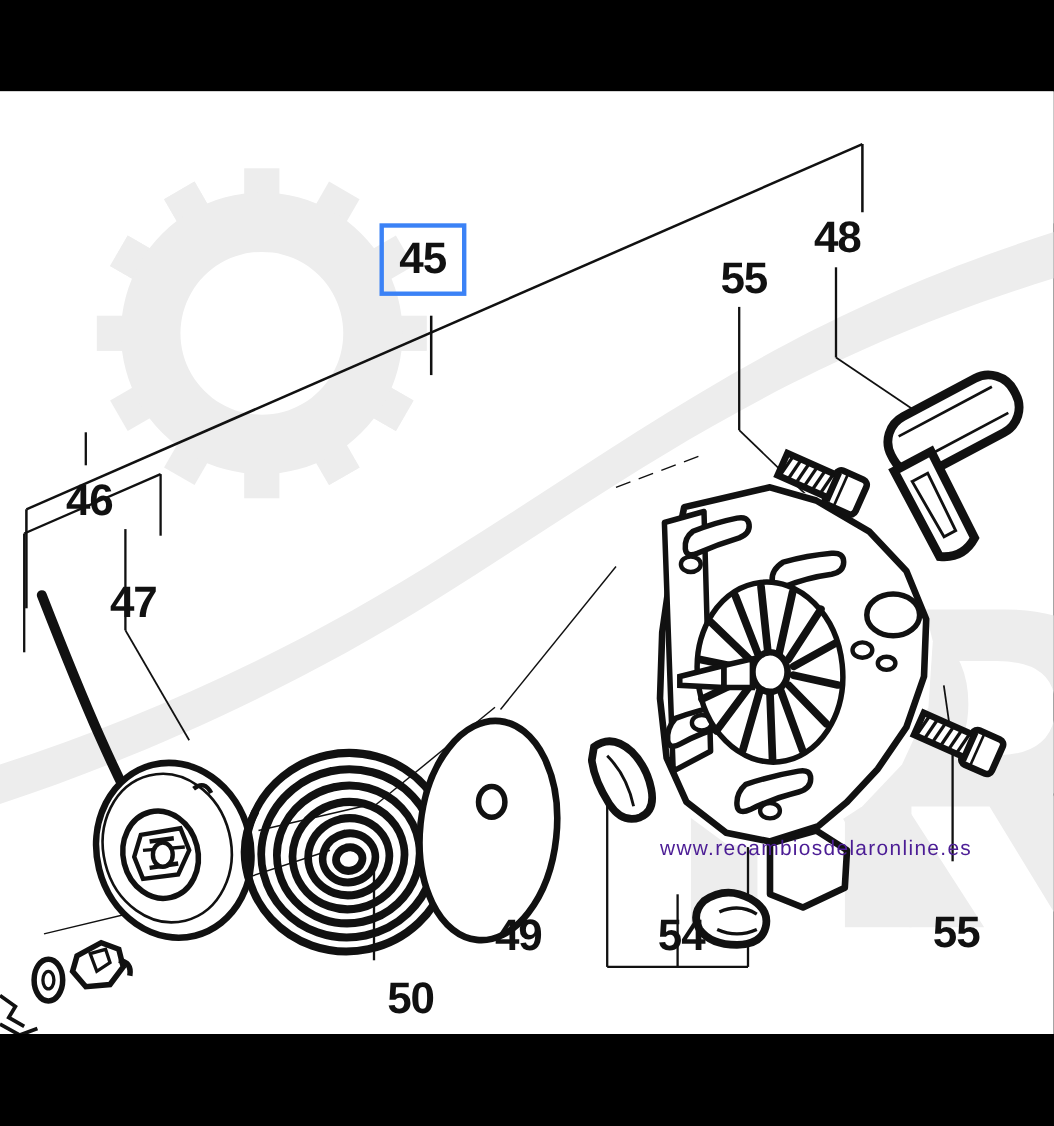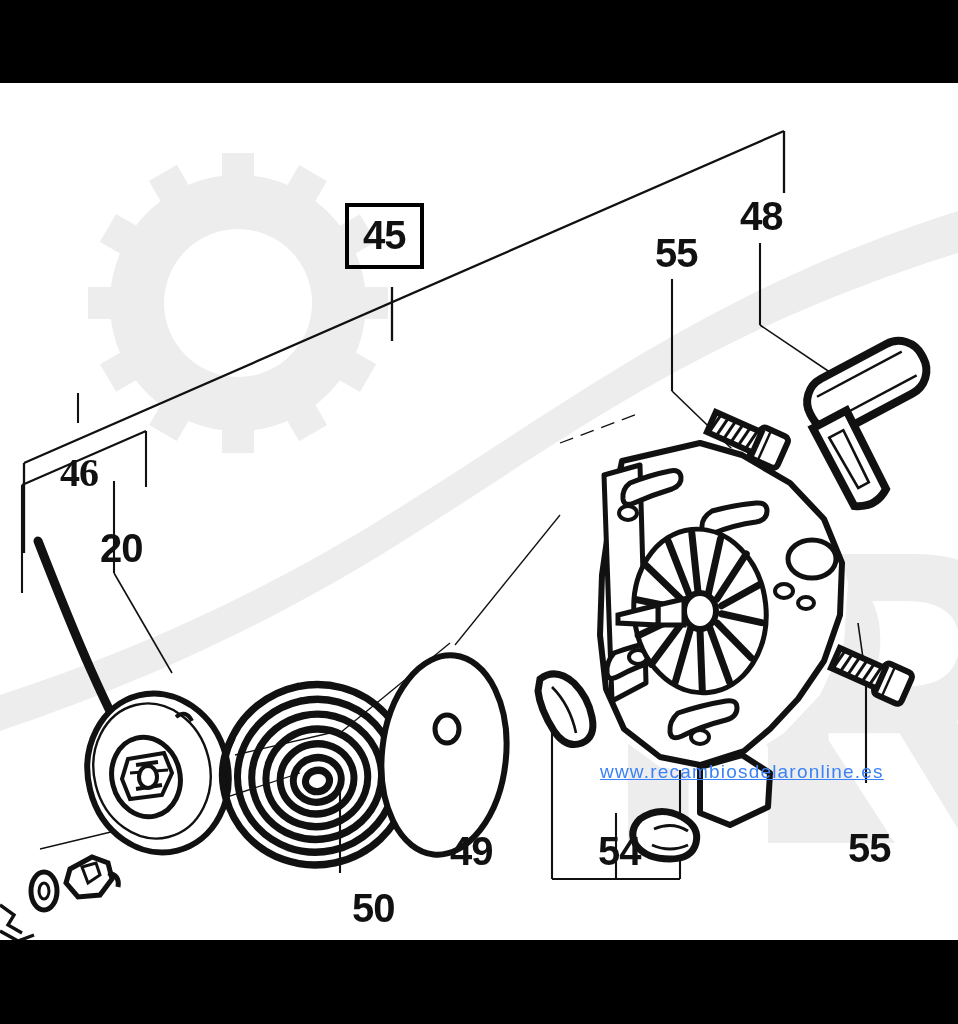--- a/index.html
+++ b/index.html
@@ -28,34 +28,33 @@
     font-family: "Liberation Sans", sans-serif;
     font-weight: 700;
     font-size: 40px;
     color: #111111;
     letter-spacing: -1px;
     line-height: 1;
     user-select: none;
     white-space: nowrap;
   }
   .num.boxed {
-    border: 4px solid #000000;
+    border: 4px solid #3b82f6;
     padding: 8px 14px 10px 14px;
     background: transparent;
   }
   #wm-url {
     position: absolute;
     left: 600px; top: 678px;
     font-family: "Liberation Sans", sans-serif;
     font-size: 19px;
     letter-spacing: 1.2px;
-    color: #3b82f6;
+    color: #4c1d95;
     white-space: nowrap;
     user-select: none;
-    text-decoration: underline;
   }
 </style>
 </head>
 <body>
 
 <div id="viewer">
 
   <div class="letterbox" id="bar-top"></div>
   <div class="letterbox" id="bar-bottom"></div>
 
@@ -353,23 +352,23 @@
         <path d="M654 746 q18 -8 34 2" fill="none" stroke="#111111" stroke-width="3"></path>
         <path d="M652 762 q18 8 36 0" fill="none" stroke="#111111" stroke-width="3"></path>
       </g>
 
     </svg>
 
     <div id="wm-url">www.recambiosdelaronline.es</div>
 
     <div class="num boxed" style="left:345px; top:120px;">45</div>
 
-    <div class="num" style="left:60px; top:370px;font-family:Liberation Serif, serif;">46</div>
-
-    <div class="num" style="left:100px; top:445px;">20</div>
+    <div class="num" style="left:60px; top:352px;">46</div>
+
+    <div class="num" style="left:100px; top:445px;">47</div>
 
     <div class="num" style="left:740px; top:113px;text-align:center;">48</div>
 
     <div class="num" style="left:450px; top:748px;">49</div>
 
     <div class="num" style="left:324px; top:805px;margin-left:28px;">50</div>
 
     <div class="num" style="left:598px; top:748px;">54</div>
 
     <div class="num" style="left:655px; top:150px;">55</div>

